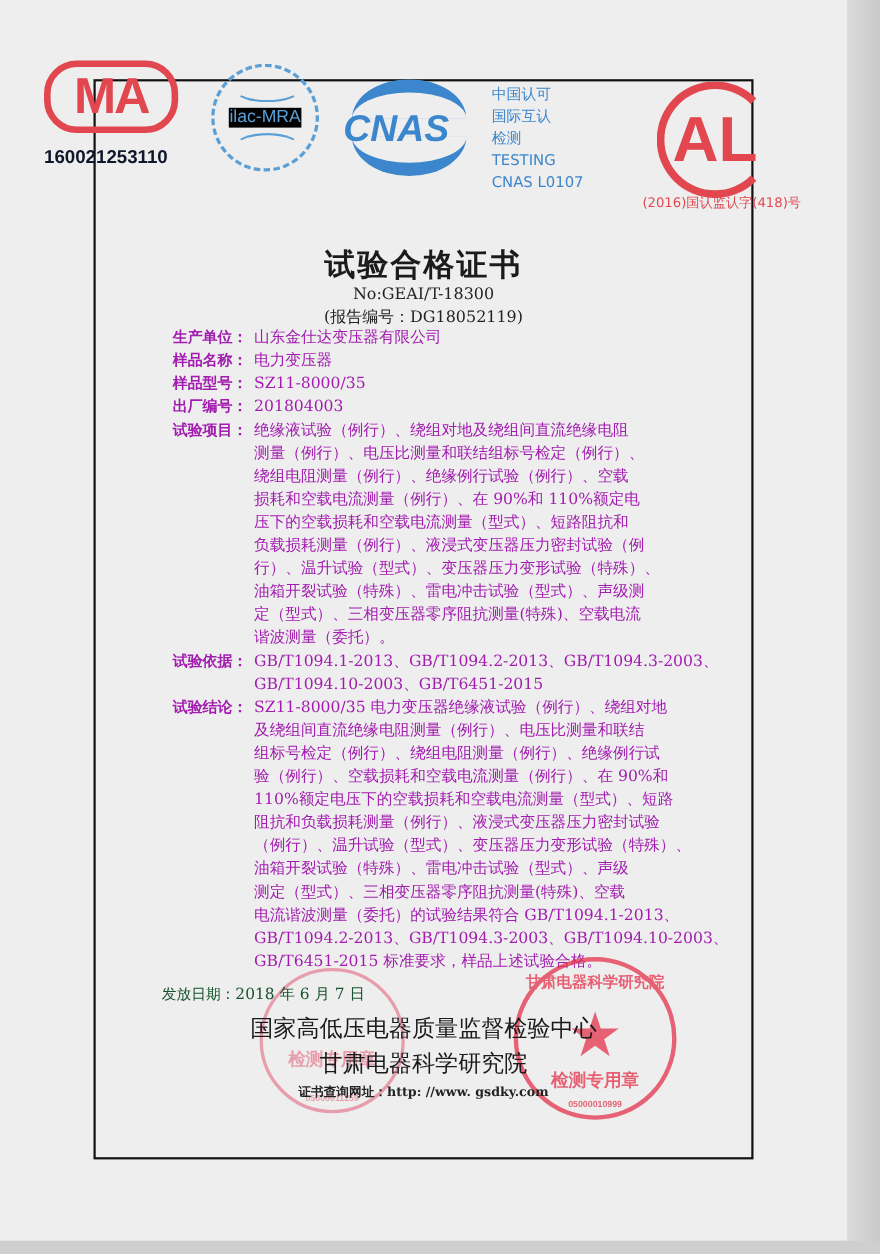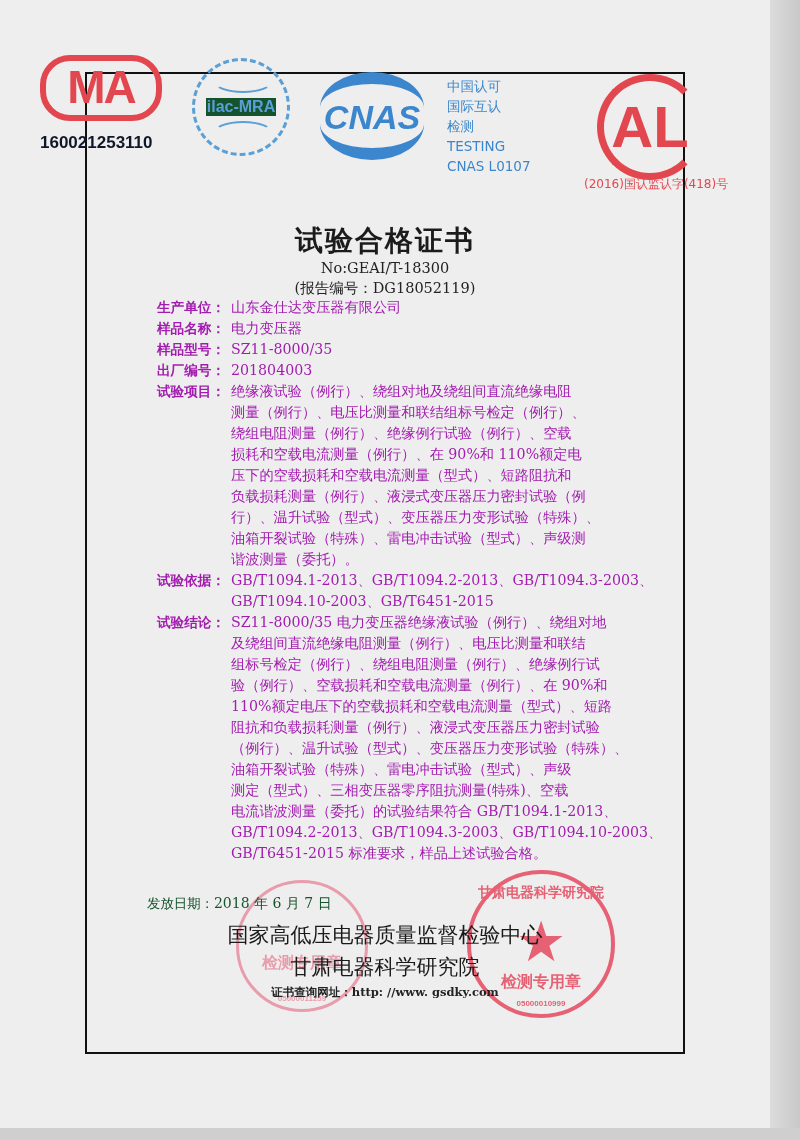--- a/index.html
+++ b/index.html
@@ -9,26 +9,26 @@
   .paper-bottom { position:absolute; left:0; top:1128px; width:800px; height:12px; background:#cfcfcf; }
   .frame { position:absolute; left:85px; top:72px; width:600px; height:982px; border:2px solid #111; box-sizing:border-box; }
 
   .cma { position:absolute; left:40px; top:55px; width:122px; height:66px; border:6px solid #e2474f; border-radius:30px 30px 30px 30px / 30px; box-sizing:border-box; color:#e2474f; font-family:"Liberation Sans",sans-serif; font-weight:bold; font-size:46px; line-height:52px; text-align:center; letter-spacing:-2px; }
   .cma-num { position:absolute; left:40px; top:133px; color:#0f172a; font-family:"Liberation Sans",sans-serif; font-weight:bold; font-size:17px; letter-spacing:0px; }
 
   .ilac { position:absolute; left:192px; top:58px; width:98px; height:98px; border-radius:50%; border:3px dashed #5a9fd6; box-sizing:border-box; color:#5a9fd6; display:flex; align-items:center; justify-content:center; font-family:"Liberation Sans",sans-serif; font-size:16px; }
   .ilac::before, .ilac::after { content:""; position:absolute; left:18px; width:56px; height:20px; border:2px solid #5a9fd6; border-radius:50%; }
   .ilac::before { top:8px; border-bottom-color:transparent; border-left-color:transparent; border-right-color:transparent; transform:rotate(180deg); }
   .ilac::after { bottom:8px; border-top-color:transparent; border-left-color:transparent; border-right-color:transparent; transform:rotate(180deg); }
-  .ilac span { position:relative; z-index:1; background:#14532d; padding:0 1px;font-weight:bold; }
+  .ilac span { position:relative; z-index:1; background:#000000; padding:0 1px; }
 
   .cnas { position:absolute; left:312px; top:72px; width:120px; height:88px; border-radius:50%; color:#3b86cc; }
   .cnas .arc-top { position:absolute; left:8px; top:0; width:104px; height:36px; border-top:12px solid #3b86cc; border-radius:50% 50% 0 0 / 100% 100% 0 0; box-sizing:border-box; }
   .cnas .arc-bot { position:absolute; left:8px; bottom:0; width:104px; height:36px; border-bottom:12px solid #3b86cc; border-radius:0 0 50% 50% / 0 0 100% 100%; box-sizing:border-box; }
-  .cnas .txt { position:absolute; left:0; top:26px; width:120px; text-align:center; font-family:"Liberation Sans",sans-serif; font-style:italic; font-weight:bold; font-size:34px; line-height:38px; }
+  .cnas .txt { position:absolute; left:0; top:26px; width:120px; font-family:"Liberation Sans",sans-serif; font-style:italic; font-weight:bold; font-size:34px; line-height:38px; }
 
   .cnas-info { position:absolute; left:447px; top:76px; color:#3b86cc; font-family:"DejaVu Sans","Liberation Sans",sans-serif; font-size:13.5px; line-height:20px; }
 
   .cal { position:absolute; left:597px; top:74px; width:106px; height:106px; border:7px solid #e2474f; border-right-color:transparent; border-radius:50%; box-sizing:border-box; color:#e2474f; font-family:"Liberation Sans",sans-serif; font-weight:bold; font-size:58px; line-height:92px; text-align:center; }
   .cal-num { position:absolute; left:584px; top:176px; color:#e2474f; font-family:"DejaVu Sans",sans-serif; font-size:12px; }
 
   .title { position:absolute; left:0; width:770px; top:222px; text-align:center; font-family:"DejaVu Sans",sans-serif; font-weight:bold; font-size:28px; color:#1b1b1b; letter-spacing:2px; }
   .no { position:absolute; left:0; width:770px; top:260px; text-align:center; font-size:14.5px; color:#222; }
   .report { position:absolute; left:0; width:770px; top:279px; text-align:center; font-size:14.5px; color:#222; }
 
@@ -118,20 +118,21 @@
     <div class="k">试验项目：</div>
     <div class="v">
       <div>绝缘液试验（例行）、绕组对地及绕组间直流绝缘电阻</div>
       <div>测量（例行）、电压比测量和联结组标号检定（例行）、</div>
       <div>绕组电阻测量（例行）、绝缘例行试验（例行）、空载</div>
       <div>损耗和空载电流测量（例行）、在 90%和 110%额定电</div>
       <div>压下的空载损耗和空载电流测量（型式）、短路阻抗和</div>
       <div>负载损耗测量（例行）、液浸式变压器压力密封试验（例</div>
       <div>行）、温升试验（型式）、变压器压力变形试验（特殊）、</div>
       <div>油箱开裂试验（特殊）、雷电冲击试验（型式）、声级测</div>
+      <div>定（型式）、三相变压器零序阻抗测量(特殊)、空载电流</div>
       <div>谐波测量（委托）。</div>
     </div>
   </div>
   <div class="row">
     <div class="k">试验依据：</div>
     <div class="v">
       <div>GB/T1094.1-2013、GB/T1094.2-2013、GB/T1094.3-2003、</div>
       <div>GB/T1094.10-2003、GB/T6451-2015</div>
     </div>
   </div>

